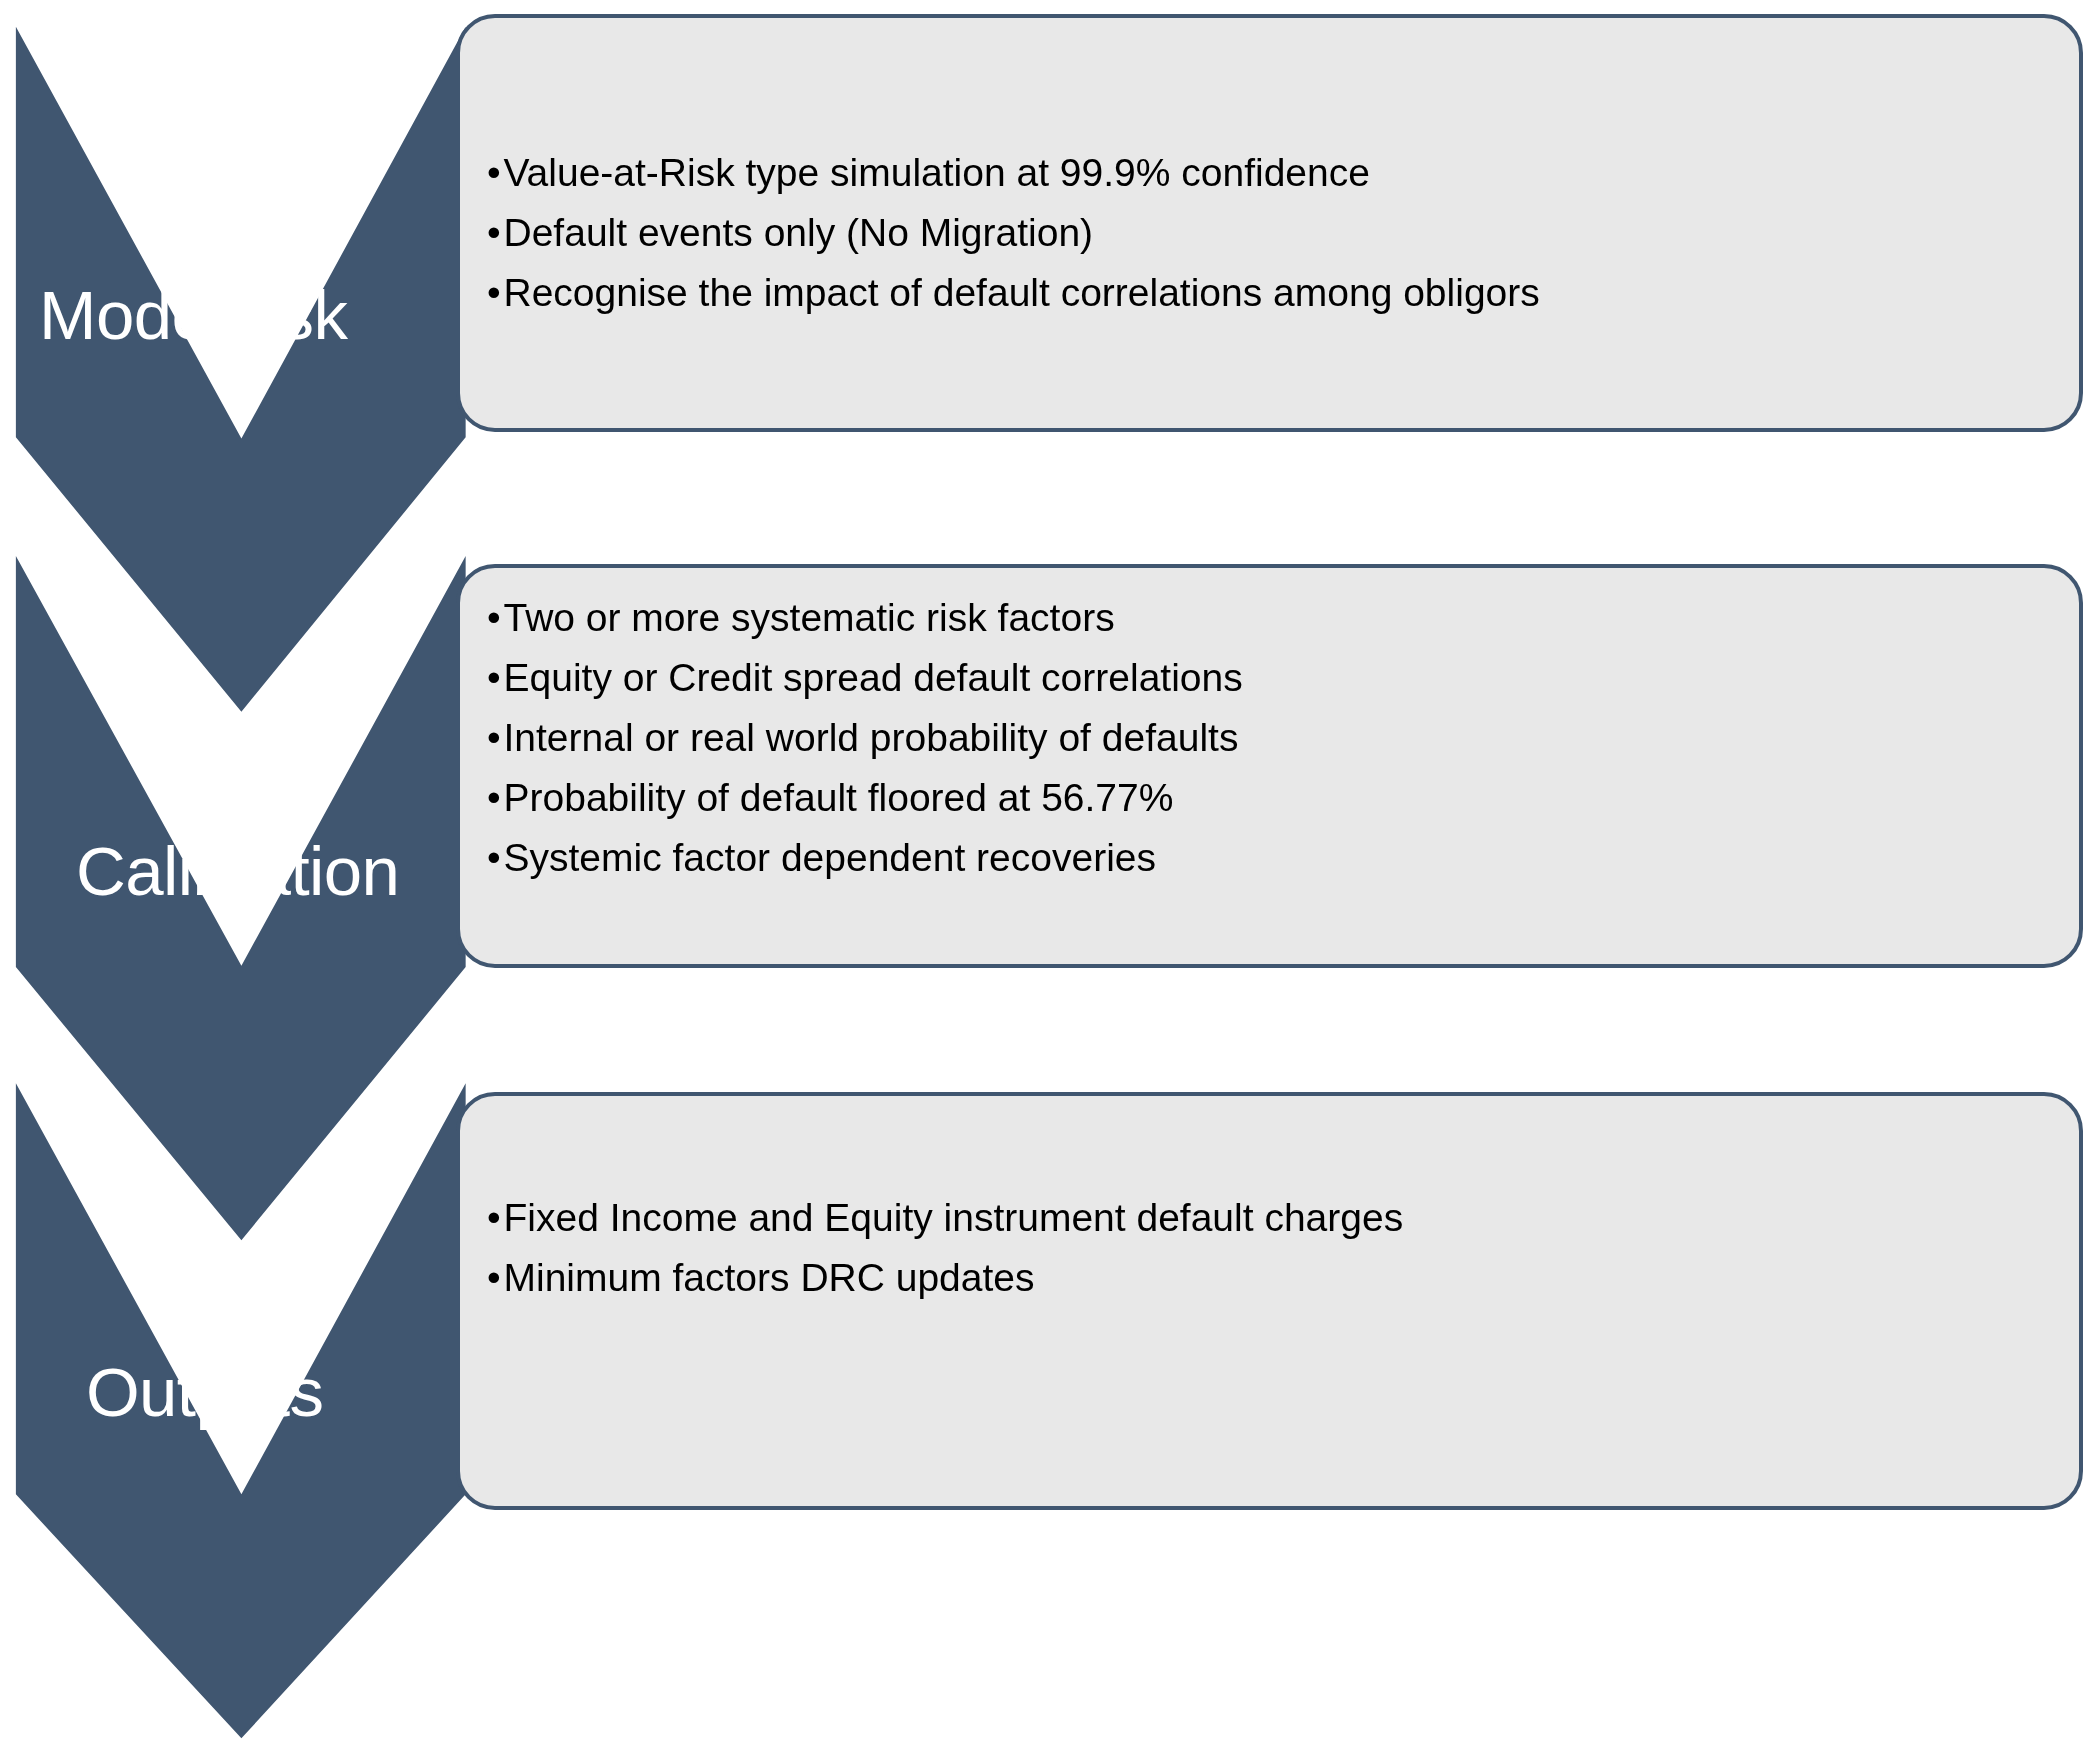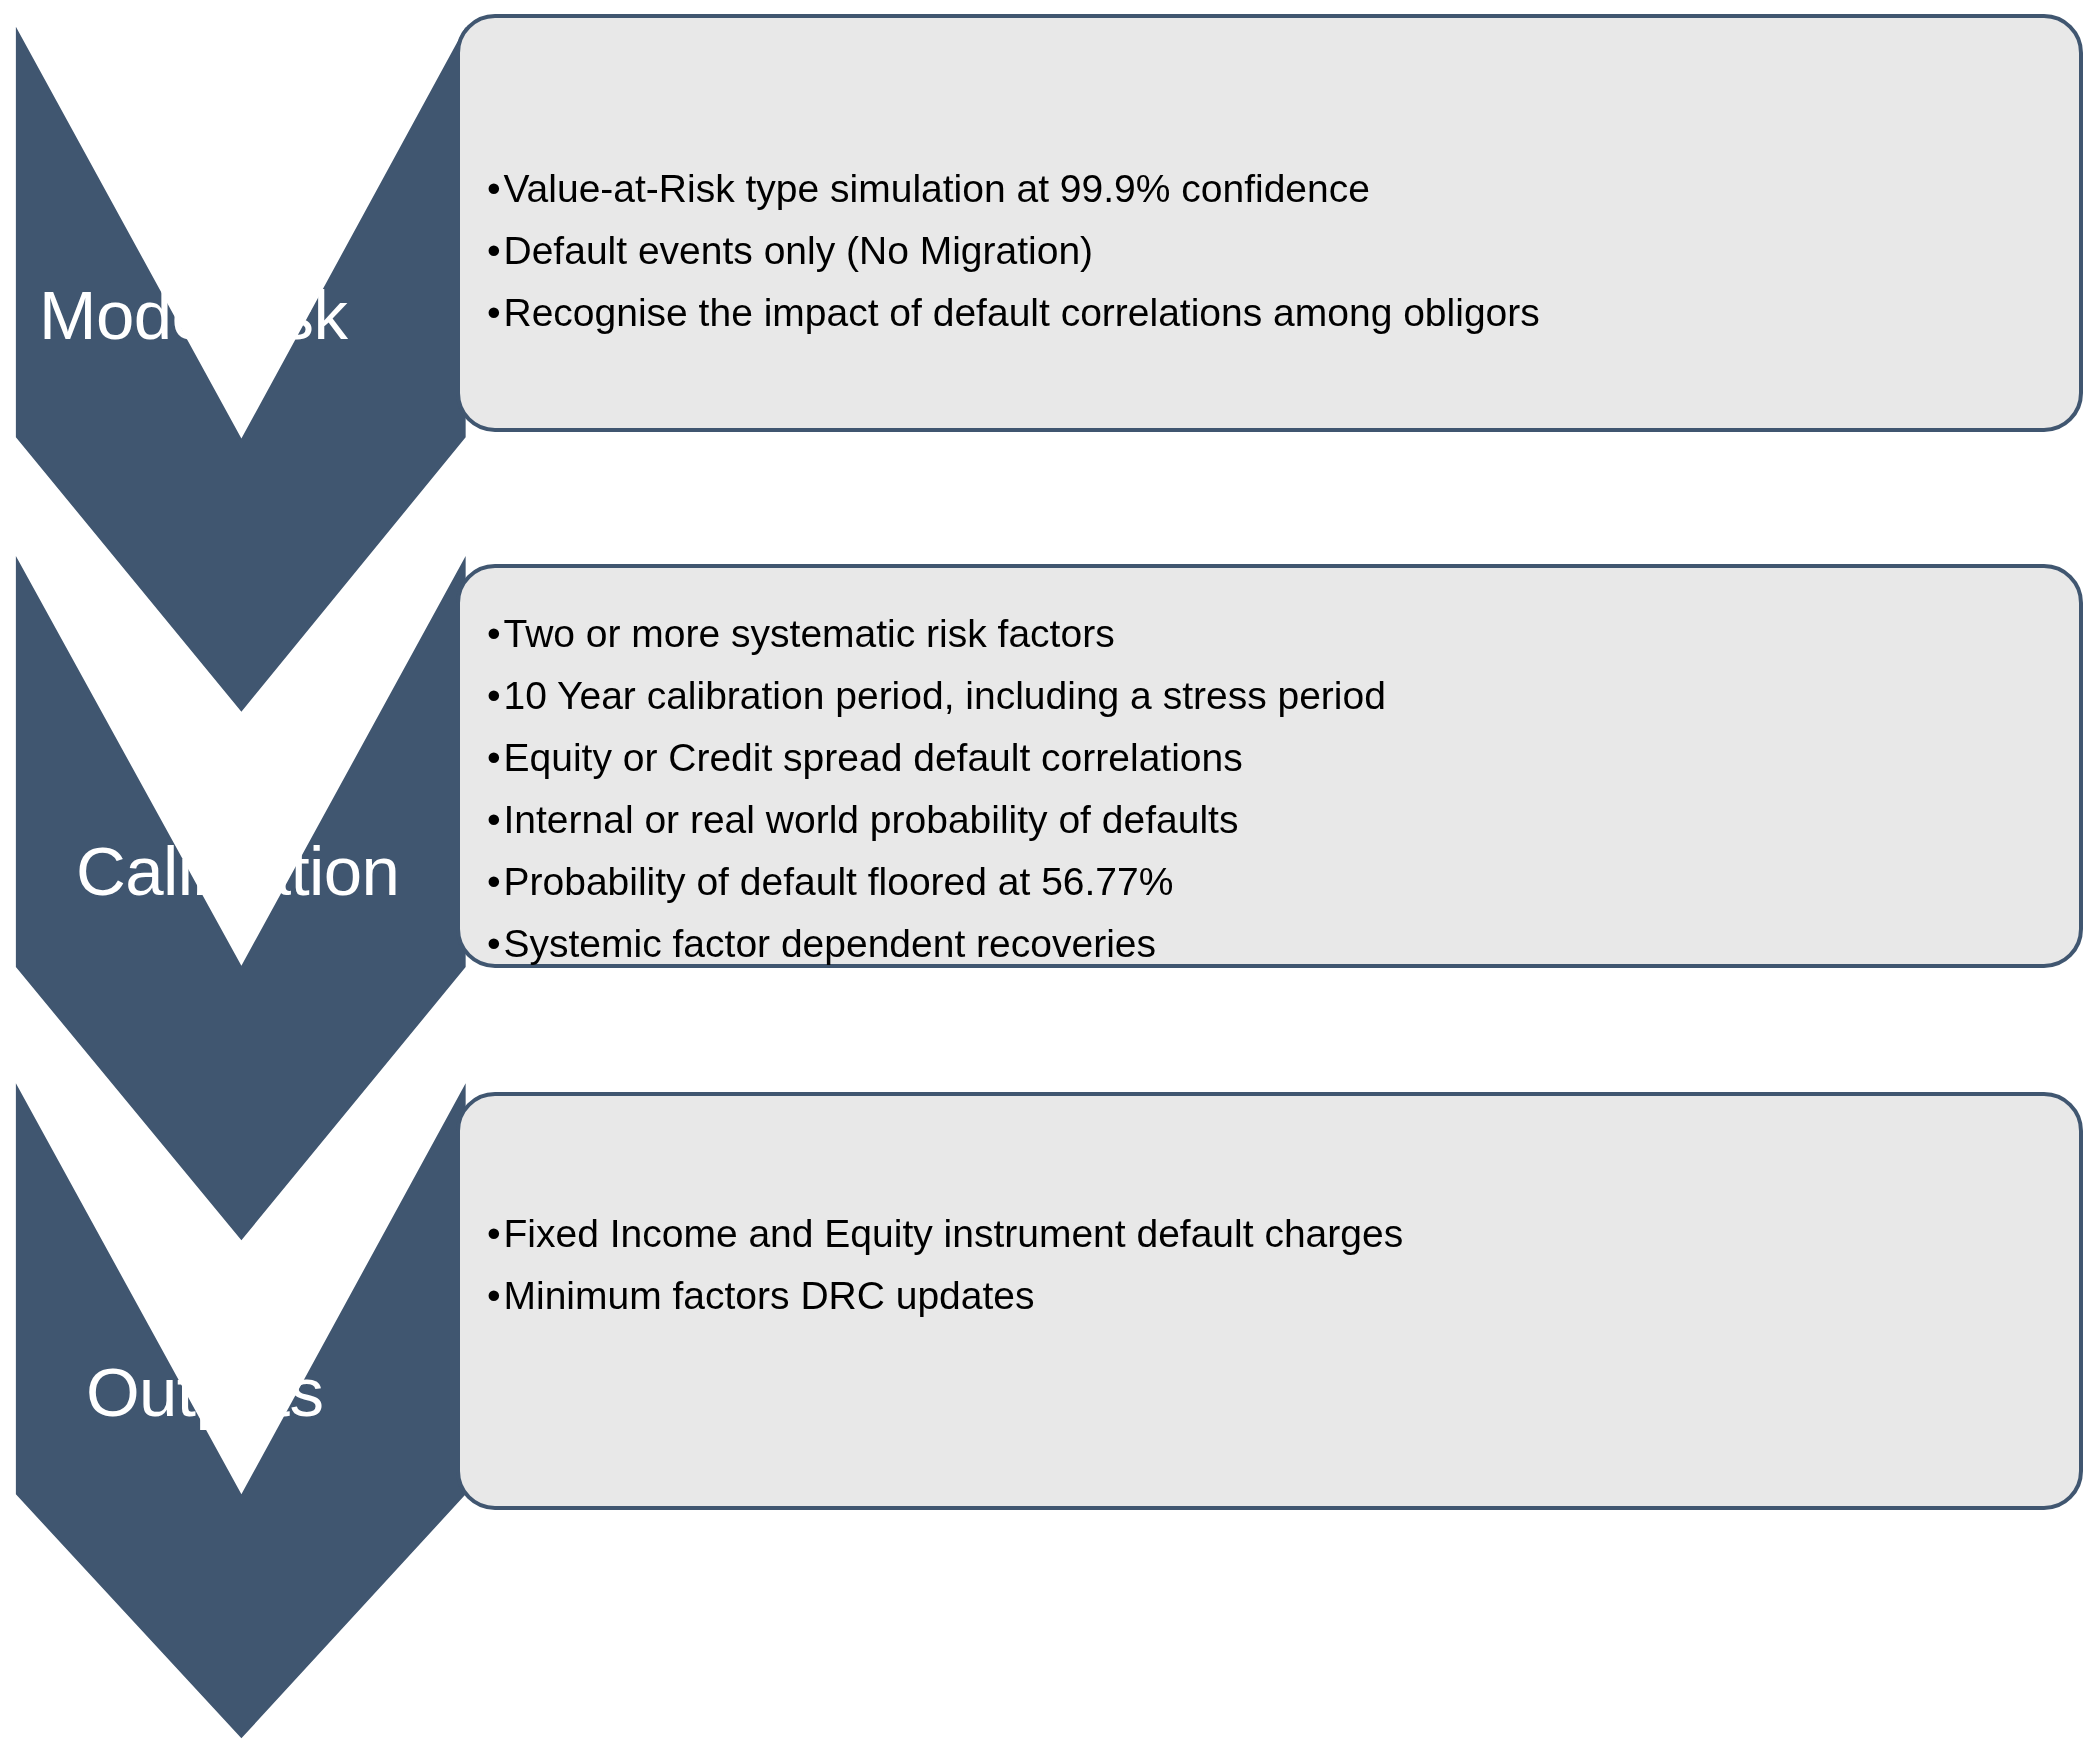--- a/index.html
+++ b/index.html
@@ -62,21 +62,21 @@
   }
 
   .bullet-item {
     position: relative;
     color: #000000;
     font-family: "Liberation Sans", sans-serif;
     font-size: 39px;
     line-height: 1.18;
     white-space: nowrap;
     padding-left: 0;
-    margin: 16px 0 14px 0;
+    margin: 0 0 14px 0;
   }
   .bullet-item:last-child { margin-bottom: 0; }
 
   .bullet-dot {
     display: inline-block;
     width: 16.5px;
     font-size: 39px;
     line-height: 1;
     vertical-align: baseline;
   }
@@ -116,23 +116,20 @@
   </div>
 
   <div class="arrow-label" style="left:39px; top:836px; width:419px;margin-left:37px;">Calibration</div>
 
   <div class="panel" style="left:456px; top:564px; width:1627px; height:404px;">
     <ul class="bullet-list" style="position:absolute; left:27px; top:27px;">
       <li class="bullet-item">
         <span class="bullet-dot">•</span><span class="bullet-text">Two or more systematic risk factors</span>
       </li>
       <li class="bullet-item">
-        <span class="bullet-dot">•</span><span class="bullet-text">10 Year calibration period, including a stress period</span>
-      </li>
-      <li class="bullet-item">
         <span class="bullet-dot">•</span><span class="bullet-text">Equity or Credit spread default correlations</span>
       </li>
       <li class="bullet-item">
         <span class="bullet-dot">•</span><span class="bullet-text">Internal or real world probability of defaults</span>
       </li>
       <li class="bullet-item">
         <span class="bullet-dot">•</span><span class="bullet-text">Probability of default floored at 56.77%</span>
       </li>
       <li class="bullet-item">
         <span class="bullet-dot">•</span><span class="bullet-text">Systemic factor dependent recoveries</span>

